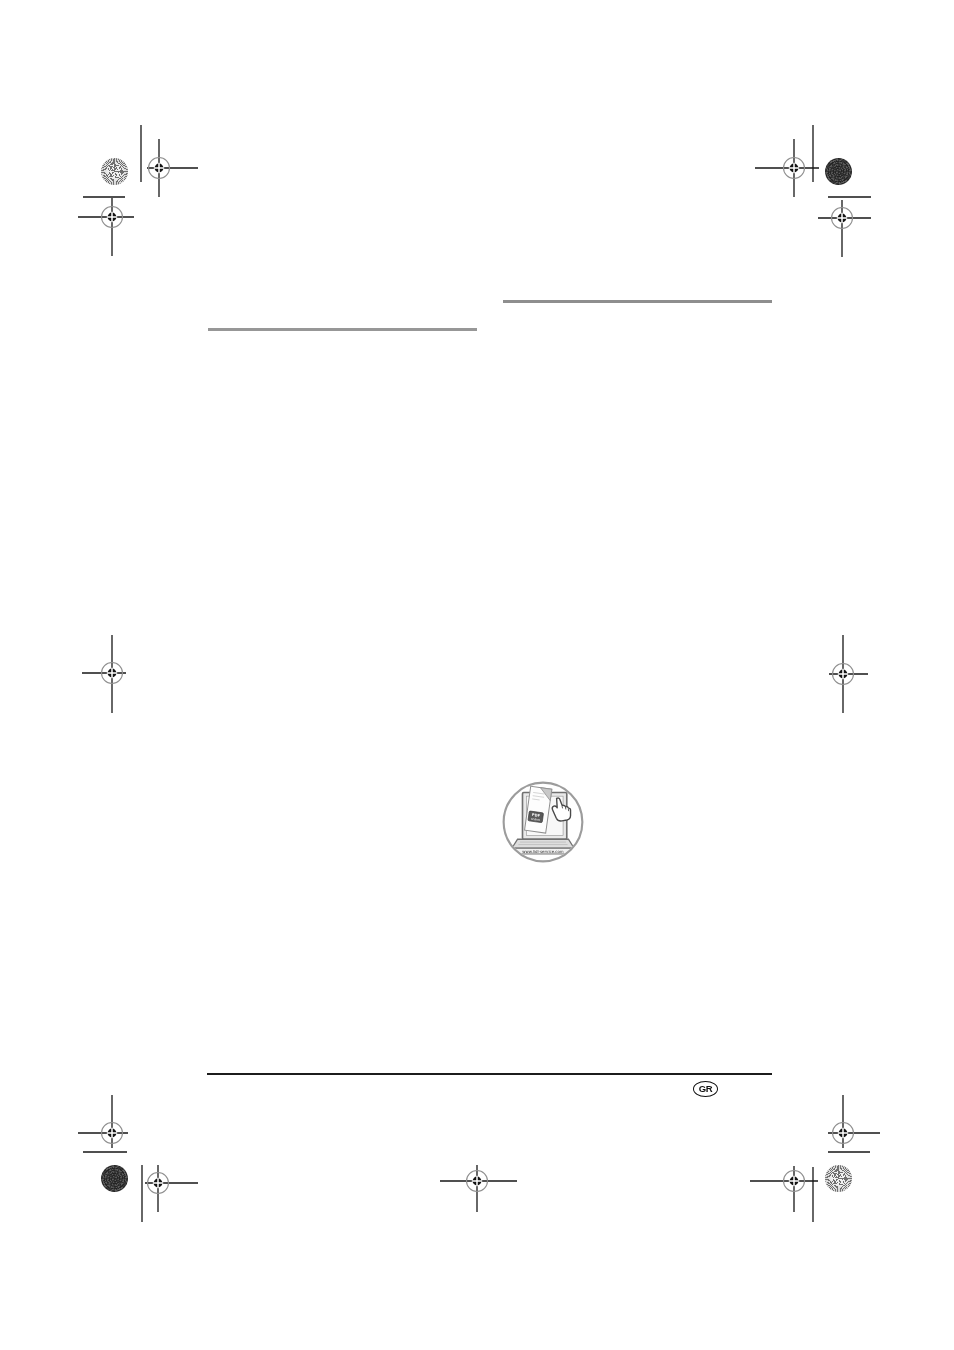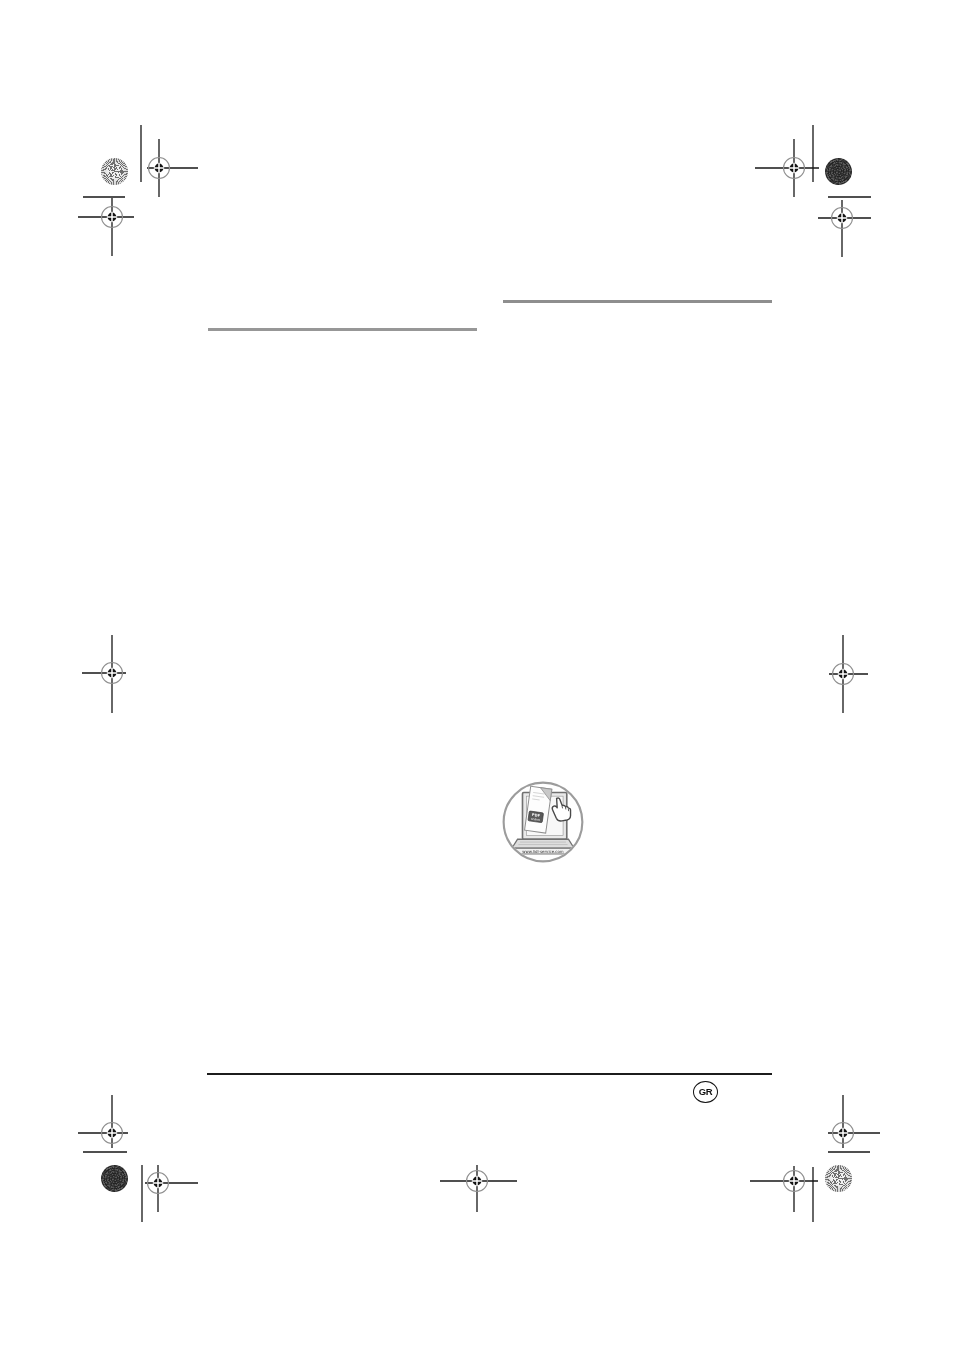--- a/index.html
+++ b/index.html
@@ -32,21 +32,21 @@
 
   
   .rule { position: absolute; }
   .rule-left   { left: 208px; top: 328px; width: 269px; height: 2.6px; background: #979797; }
   .rule-right  { left: 503px; top: 300px; width: 269px; height: 3.2px; background: #8e8e8e; }
   .rule-footer { left: 207px; top: 1073px; width: 565px; height: 1.6px; background: #1c1c1c; }
 
   
   .gr-badge {
     position: absolute; left: 693px; top: 1081px;
-    width: 25px; height: 22px; box-sizing: border-box;
+    width: 25px; height: 16px; box-sizing: border-box;
     border: 1.8px solid #111; border-radius: 50%;
     display: flex; align-items: center; justify-content: center;
     font-weight: bold; font-size: 9.5px; letter-spacing: -0.4px; color: #111;
     line-height: 1;
   }
 
   
   .service-icon { position: absolute; left: 502px; top: 781px; width: 82px; height: 82px; }
   .service-icon svg { display: block; width: 100%; height: 100%; }
 </style>

